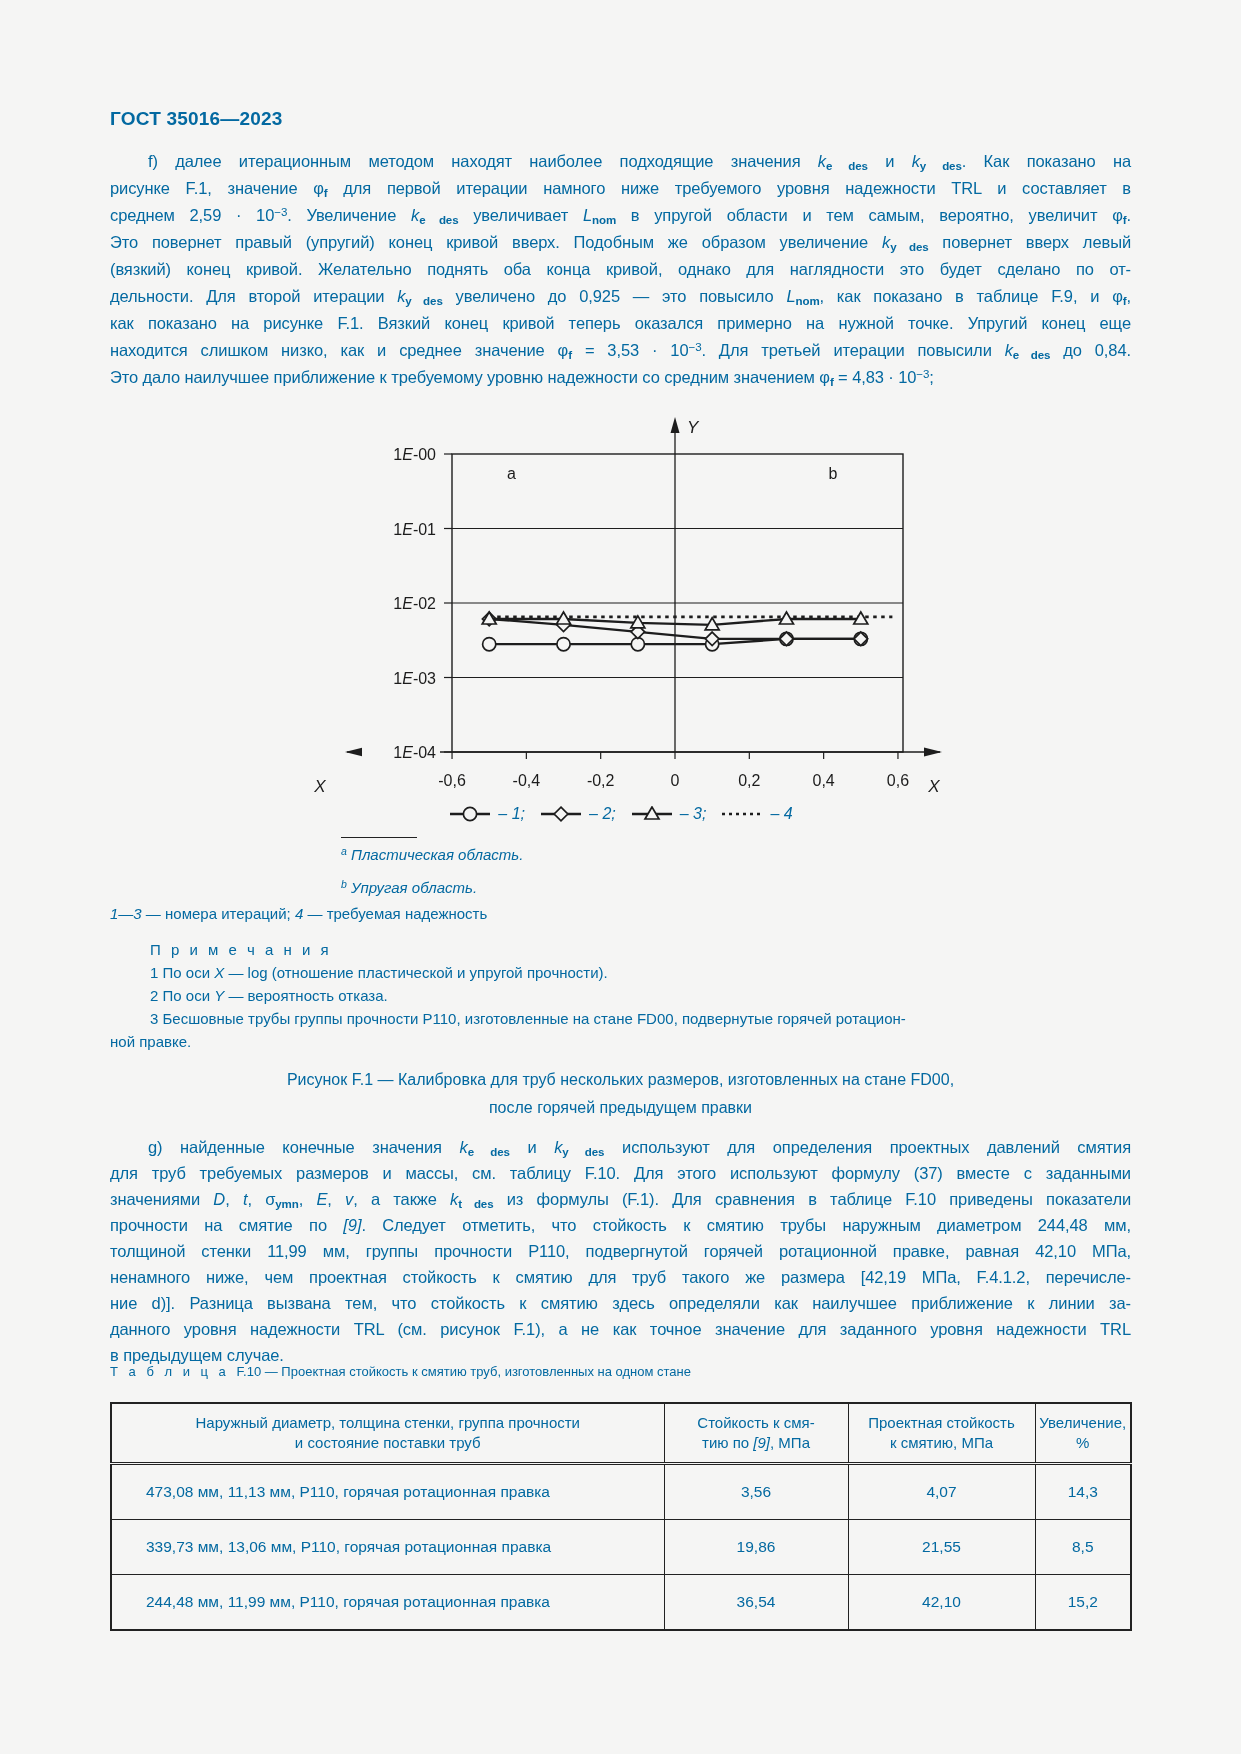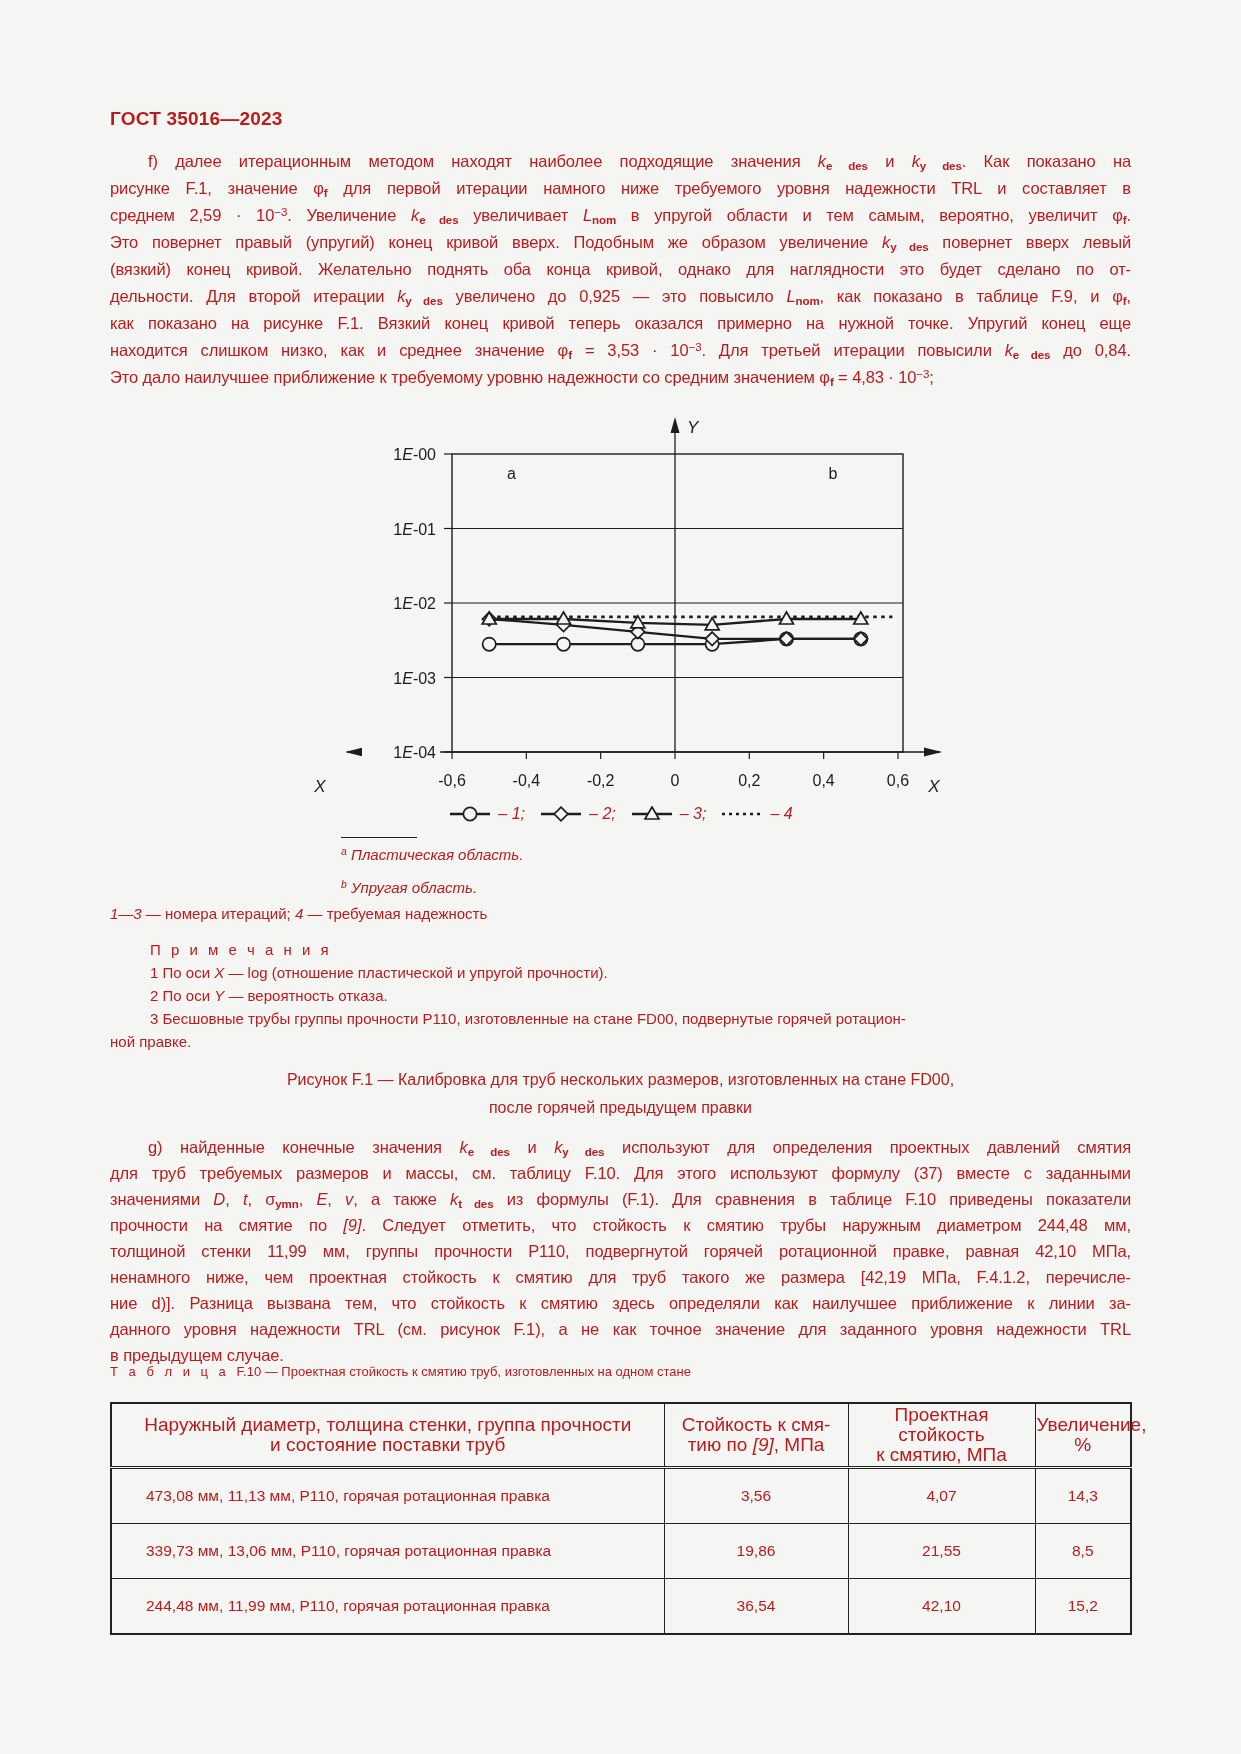--- a/index.html
+++ b/index.html
@@ -1,16 +1,16 @@
 <!DOCTYPE html>
 <html><head>
 <meta charset="utf-8">
 <style>
   html,body{margin:0;padding:0;}
-  .page{position:relative;width:1241px;height:1754px;background:#f5f5f4;color:#b91c1c;
+  .page{position:relative;width:1241px;height:1754px;background:#f5f5f4;color:#0369a1;
         font-family:"Liberation Sans",sans-serif;overflow:hidden;}
   .abs{position:absolute;}
   .gost-head{left:110px;top:108px;font-size:19px;font-weight:bold;letter-spacing:0.2px;}
   .para{left:110px;width:1021px;font-size:16.5px;letter-spacing:-0.1px;}
   .para .line{line-height:27px;text-align:justify;text-align-last:justify;white-space:normal;}
   .para.tight .line{line-height:26px;}
   .para .line.last{text-align-last:left;}
   .para .line:first-child{text-indent:38px;}
   sub{font-size:0.7em;vertical-align:-0.25em;line-height:0;font-weight:bold;}
   sup{font-size:0.7em;vertical-align:0.45em;line-height:0;}
@@ -24,21 +24,21 @@
   .fig-legend-caption{left:110px;top:905px;width:1021px;text-align:left;font-size:15px;}
   .notes{left:110px;width:1021px;font-size:15px;}
   .notes .nline{line-height:23px;}
   .notes .ind{text-indent:40px;}
   .notes .sp{letter-spacing:3px;}
   .fig-caption{left:110px;width:1021px;text-align:center;font-size:16px;line-height:28px;}
   .tbl-title{left:110px;top:1364px;width:1021px;font-size:13px;}
   .tbl-title .sp{letter-spacing:3.5px;}
   table.f10{left:110px;top:1402px;position:absolute;width:1020px;border-collapse:collapse;
             font-size:15.5px;table-layout:fixed;background:transparent;}
-  table.f10 th{font-weight:normal;font-size:19px;text-align:center;vertical-align:middle;
+  table.f10 th{font-weight:normal;font-size:15px;text-align:center;vertical-align:middle;
                height:56px;line-height:20px;border:1.5px solid #222;}
   table.f10 thead th{border-bottom:3.5px double #222;}
   table.f10 td{height:52px;border:1.5px solid #222;text-align:center;vertical-align:middle;}
   table.f10 td.c0{text-align:left;padding-left:34px;}
   table.f10 {border:2px solid #222;}
   .pageno{left:110px;top:1759px;font-size:16.5px;}
   svg text{fill:#1c1c1c;}
 </style>
 </head>
 <body>

